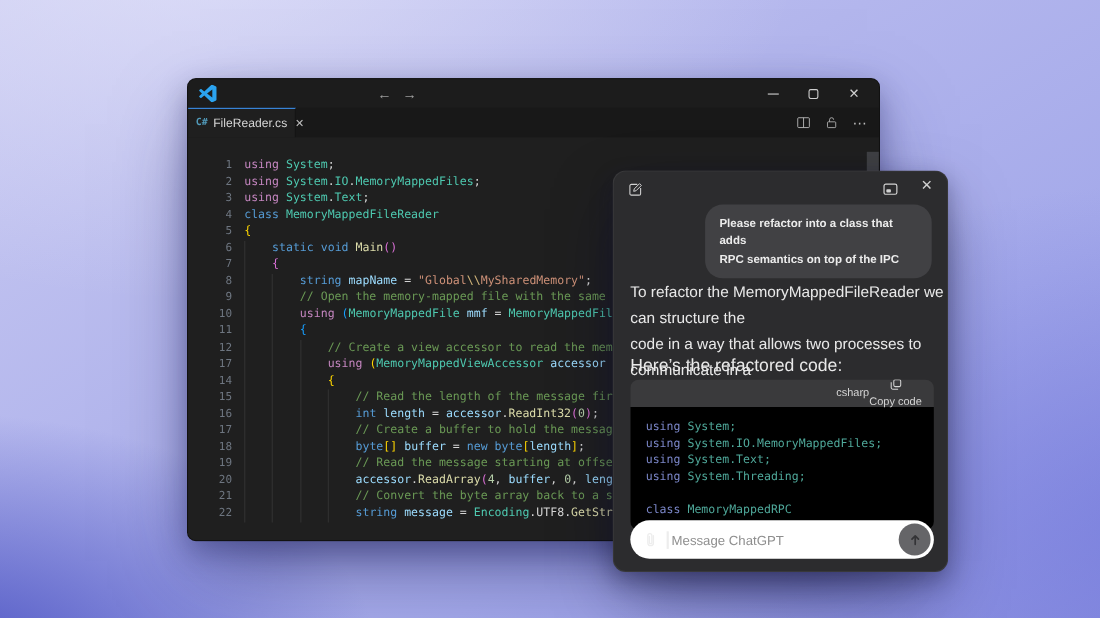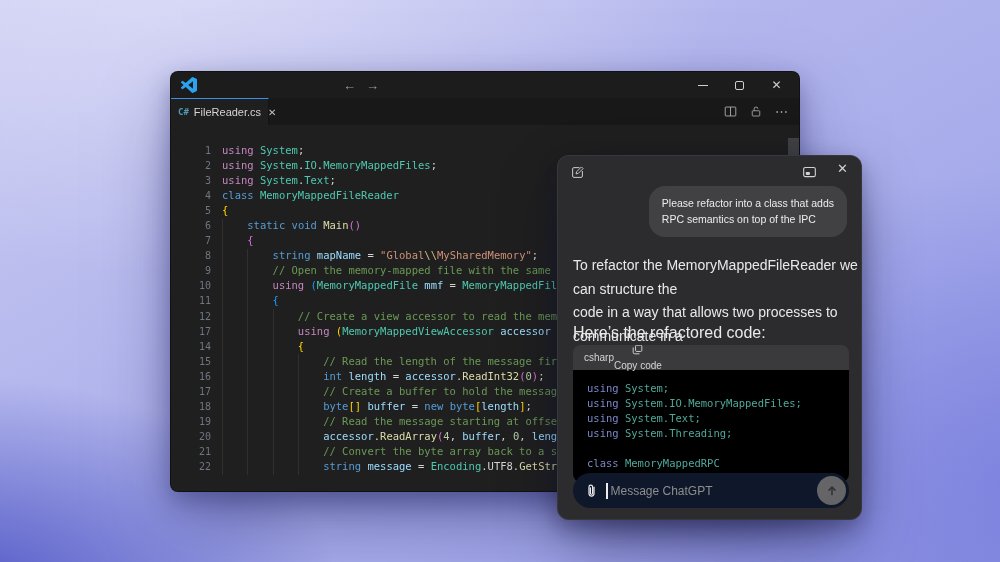--- a/index.html
+++ b/index.html
@@ -69,34 +69,34 @@
     background:#2c2c2e;border-radius:12px;border:1px solid rgba(255,255,255,.06);
     box-shadow:0 25px 60px -10px rgba(15,15,50,.55),0 8px 20px rgba(15,15,50,.3);
     color:#ececec;
   }
   .chat-header-icon{position:absolute;color:#d2d2d2;}
   .chat-compose{left:12px;top:9px;}
   .chat-popout{right:44px;top:9px;}
   .chat-close{right:13px;top:5px;font-size:13px;color:#d2d2d2;}
   .bubble{
     position:absolute;right:14px;top:30px;max-width:206px;background:#414144;border-radius:16px;
-    padding:9px 13px;font-size:10.5px;line-height:1.55;white-space:pre-line;color:#ececec;
+    padding:9px 13px;font-size:10.5px;line-height:1.55;white-space:pre-line;color:#ececec;font-weight:bold;
   }
   .asst-1{position:absolute;left:15px;top:98px;font-size:14px;line-height:1.68;white-space:pre-line;color:#e9e9e9;}
   .asst-2{position:absolute;left:15px;top:168px;font-size:16px;color:#e9e9e9;}
   .codeblock{position:absolute;left:15px;top:189px;width:276px;height:137px;border-radius:8px;overflow:hidden;}
-  .cb-header{height:25px;background:#3a3a3c;display:flex;align-items:center;justify-content:flex-start;padding:0 11px;}
+  .cb-header{height:25px;background:#3a3a3c;display:flex;align-items:center;justify-content:flex-end;padding:0 11px;}
   .cb-lang{font-size:10px;color:#d5d5d5;}
   .cb-copy{display:flex;align-items:center;gap:5px;font-size:10px;color:#d5d5d5;flex-direction:column;}
   .cb-body{height:112px;background:#000;padding:10px 14px;
     font-family:"DejaVu Sans Mono",monospace;font-size:10.5px;line-height:16px;}
   .ck-kw{color:#7b87c9}.ck-id{color:#4fa89a}.ck-pl{color:#cfcfcf}
   .chat-input{
     position:absolute;left:15px;top:317px;width:276px;height:35px;border-radius:17.5px;
-    background:#0f172a;display:flex;align-items:center;padding-left:11px;z-index:6;
+    background:#ffffff;display:flex;align-items:center;padding-left:11px;z-index:6;
   }
   .caret{width:1.5px;height:16px;background:#ededed;margin-left:7px;}
   .placeholder{margin-left:3px;font-size:12px;color:#8e8e8e;}
   .send-btn{position:absolute;right:3px;top:3px;width:29px;height:29px;border-radius:50%;
     background:#656568;display:flex;align-items:center;justify-content:center;}
   svg{display:block;}
 </style>
 </head>
 <body>
 

